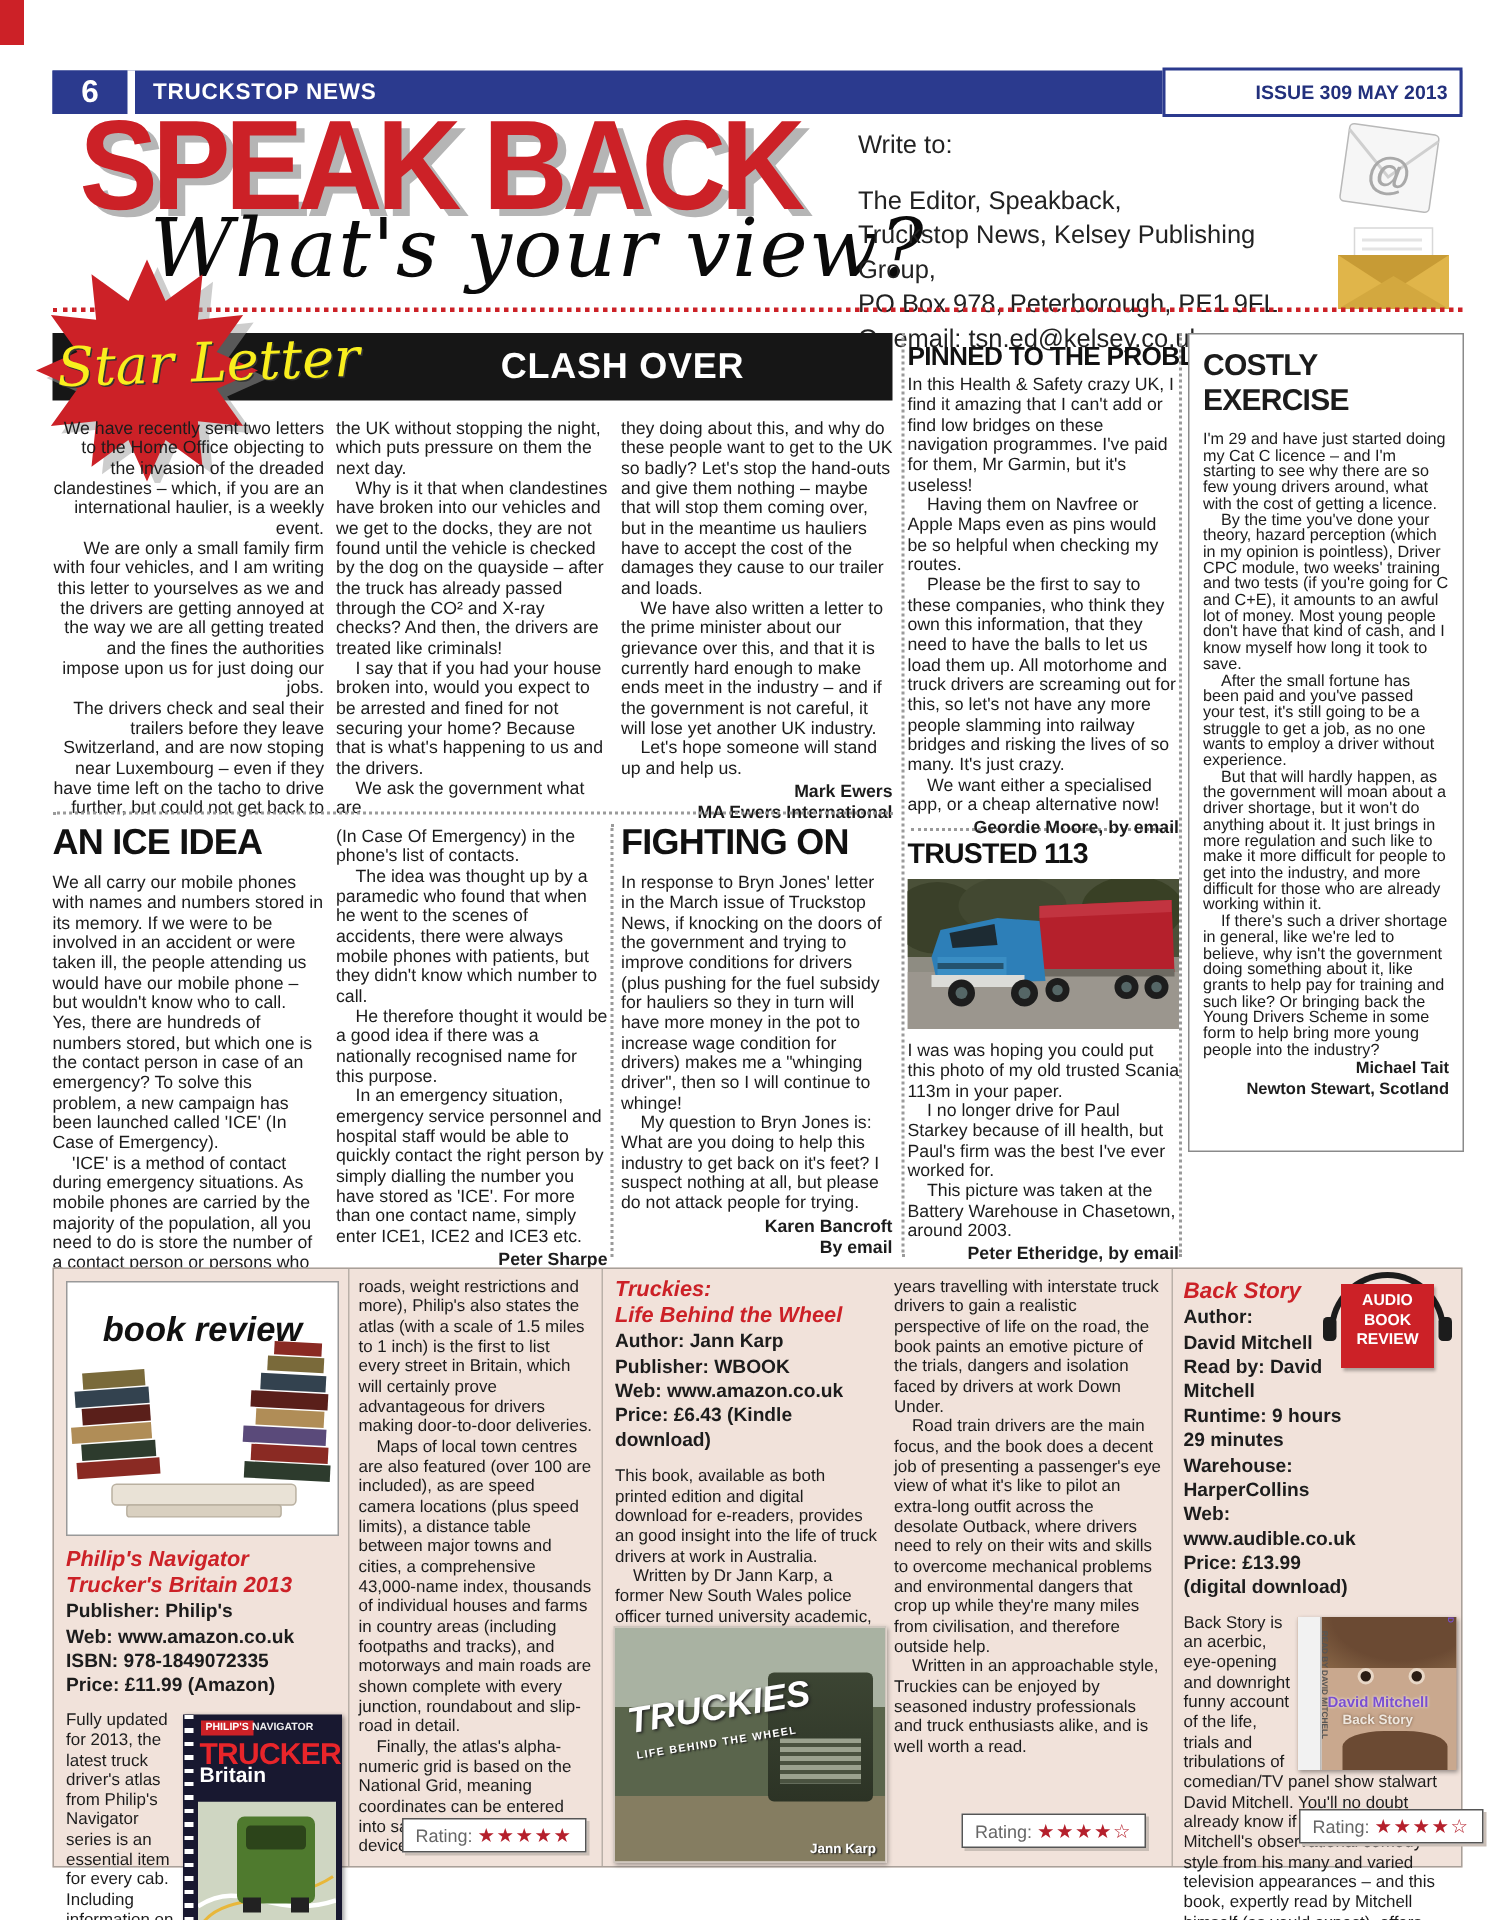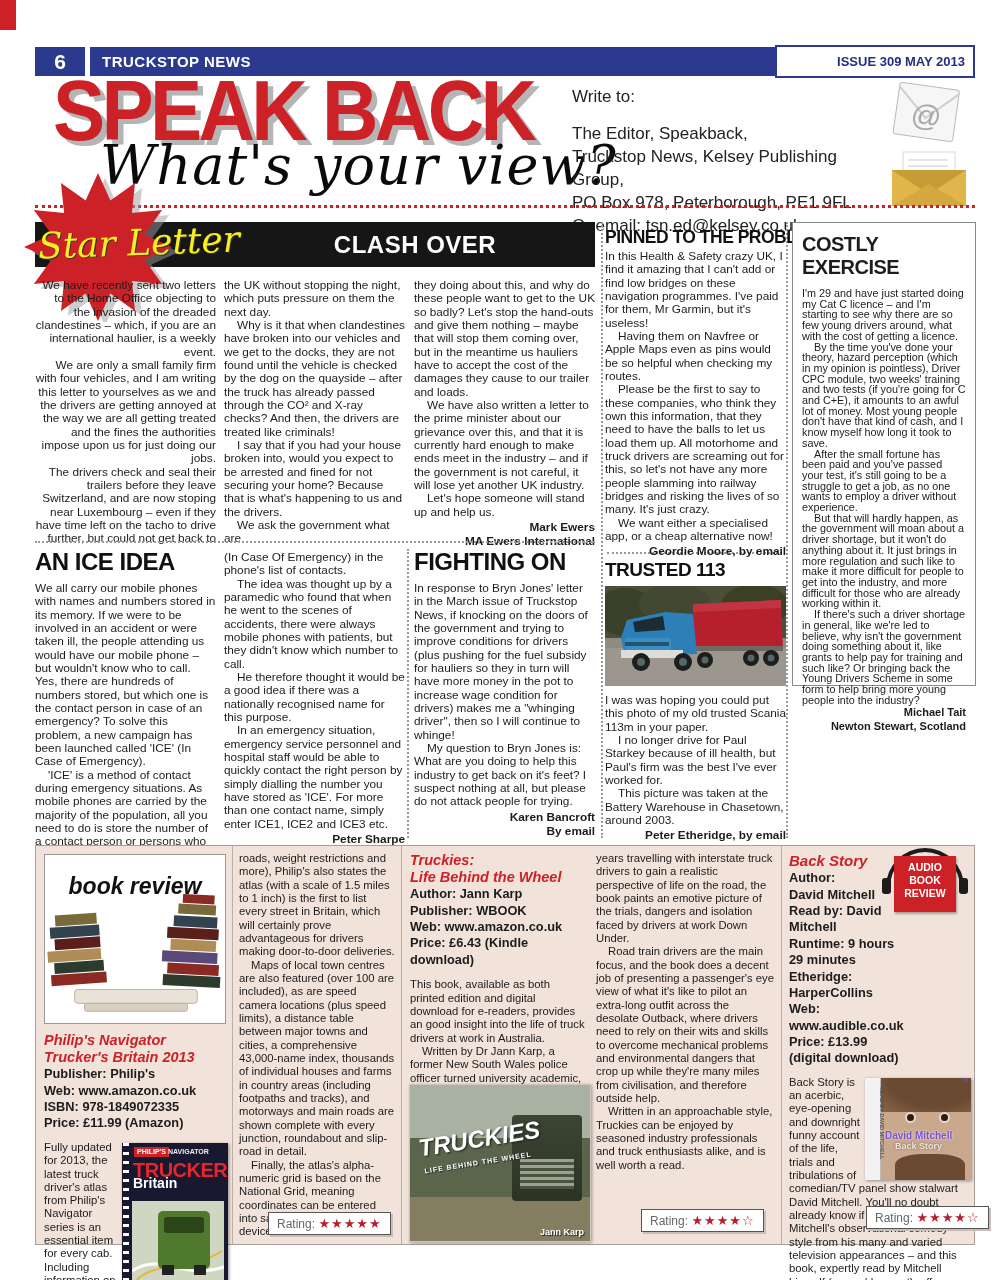--- a/index.html
+++ b/index.html
@@ -43,21 +43,21 @@
 
   
   .col{position:absolute;width:181px;font-size:11.8px;line-height:1.13;}
   .col p{margin:0;}
   .col p + p{text-indent:13px;}
   .sig{font-weight:bold;text-align:right;font-size:11.8px;line-height:1.2;margin-top:1px;}
   .headline{position:absolute;font-weight:bold;color:#111;letter-spacing:-.5px;}
   .vdots{position:absolute;width:0;border-left:2px dotted #9a9a9a;}
   .hdots{position:absolute;height:0;border-top:2px dotted #9a9a9a;}
 
-  .costly-box{left:792px;top:222px;width:184px;height:464px;border:1px solid #8a8a8a;
+  .costly-box{left:792px;top:222px;width:184px;height:546px;border:1px solid #8a8a8a;
               background:#fff;box-sizing:border-box;padding:8px 9px;}
   .costly-box h2{margin:2px 0 9px;font-size:20px;letter-spacing:-.5px;}
   .costly-box .txt{font-size:10.8px;line-height:1.0;}
   .costly-box .txt p{margin:0;line-height:10.7px;}
   .costly-box .txt p + p{text-indent:12px;}
   .costly-box .sig{font-size:11px;}
 
   
   .truck-photo{left:605px;top:586px;width:181px;height:100px;}
 
@@ -419,21 +419,21 @@
     <div class="audio-pad-l"></div>
     <div class="audio-pad-r"></div>
     <div class="audio-tag">AUDIO BOOK REVIEW</div>
     <div class="rv" style="left:753px;top:6px;width:182px;">
       <div class="rv-title" style="font-size:15px;">Back Story</div>
       <div class="rv-info" style="width:110px;">
           <div>Author:</div>
           <div>David Mitchell</div>
           <div>Read by: David Mitchell</div>
           <div>Runtime: 9 hours 29 minutes</div>
-          <div>Etheridge: HarperCollins</div>
+          <div>Warehouse: HarperCollins</div>
           <div>Web: www.audible.co.uk</div>
           <div>Price: £13.99 (digital download)</div>
         </div>
       <div style="margin-top:9px;">
         <div class="bs-cover">
           <div class="hair"></div>
           <div class="eye" style="left:40px;top:34px;"></div>
           <div class="eye" style="left:74px;top:34px;"></div>
           <div class="beard"></div>
           <div class="spine">

